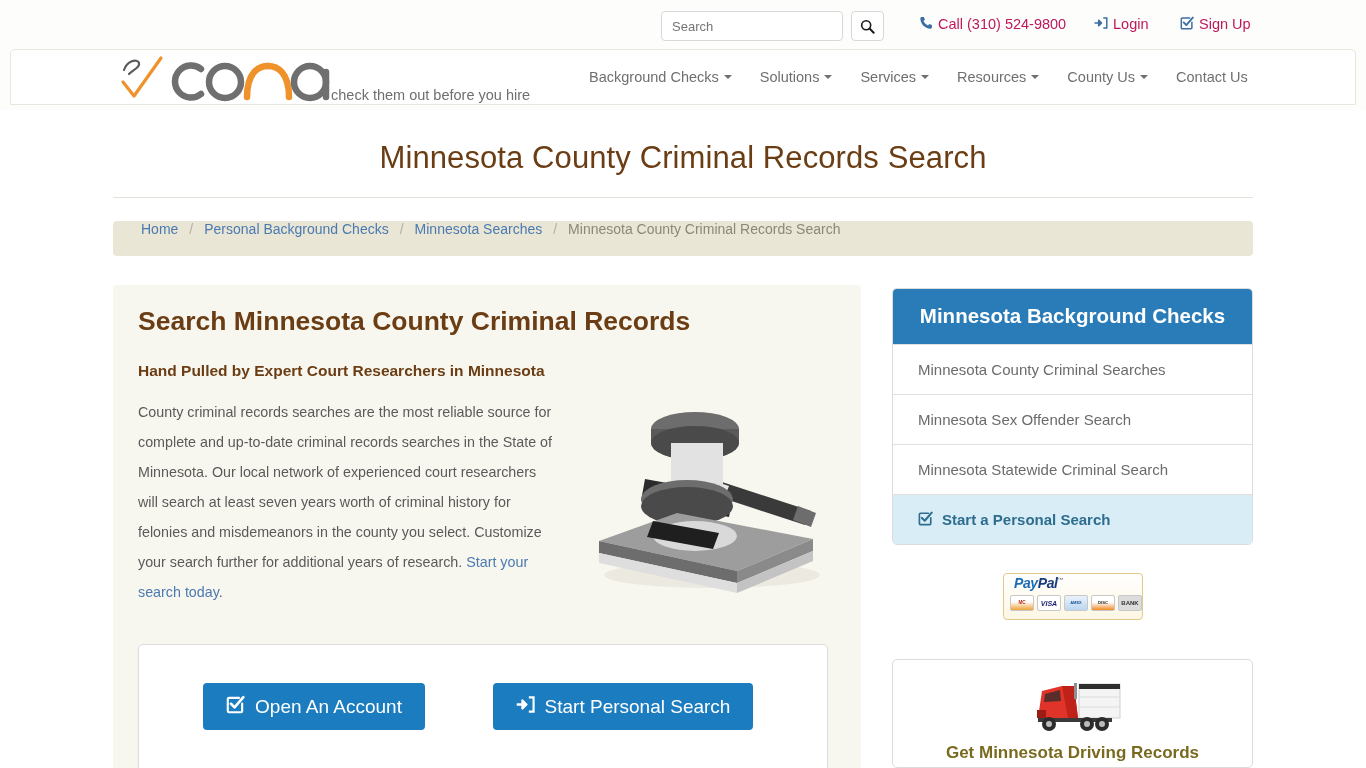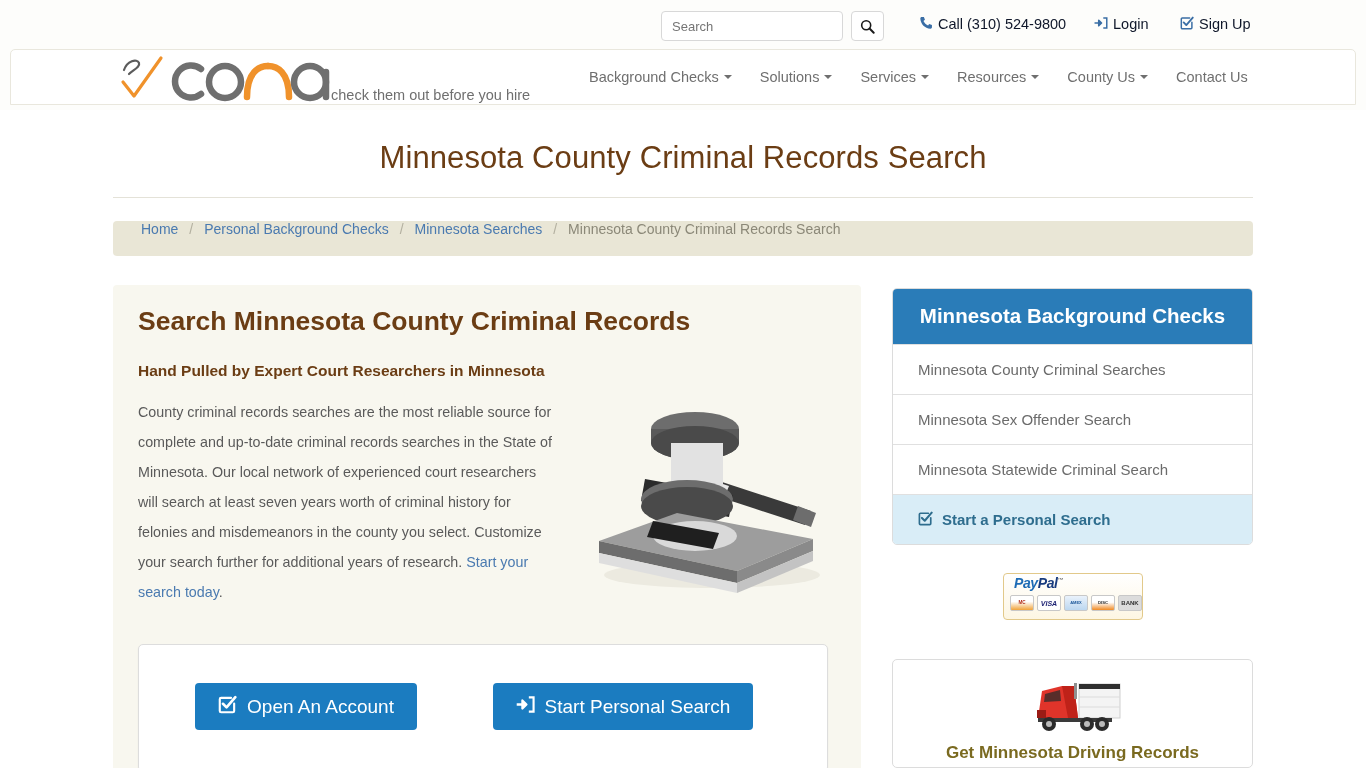--- a/index.html
+++ b/index.html
@@ -63,21 +63,21 @@
     top: 16px;
     font-size: 14.5px;
     color: #3a6ea5;
     text-decoration: none;
     white-space: nowrap;
     display: flex;
     align-items: center;
     gap: 5px;
     line-height: 1;
   }
-  .top-link .tl-txt { color: #0f172a; }
+  .top-link .tl-txt { color: #be185d; }
   #link-call { left: 919px; }
   #link-login { left: 1094px; }
   #link-signup { left: 1180px; }
 
   
   .nav {
     position: absolute;
     left: 575px; top: 49px;
     height: 56px;
     display: flex;
@@ -216,21 +216,21 @@
     font-size: 19px;
     font-family: "Liberation Sans", sans-serif;
     display: flex;
     align-items: center;
     justify-content: center;
     gap: 10px;
     cursor: pointer;
     padding: 0 22px;
     white-space: nowrap;
   }
-  #btn-open-account { left: 56px; width: 222px; }
+  #btn-open-account { left: 64px; width: 222px; }
   #btn-start-search { left: 354px; width: 260px; }
 
   
   .side-panel {
     position: absolute;
     left: 892px; top: 288px;
     width: 361px;
     border: 1px solid #dcdcdc;
     border-radius: 5px;
     background: #ffffff;

